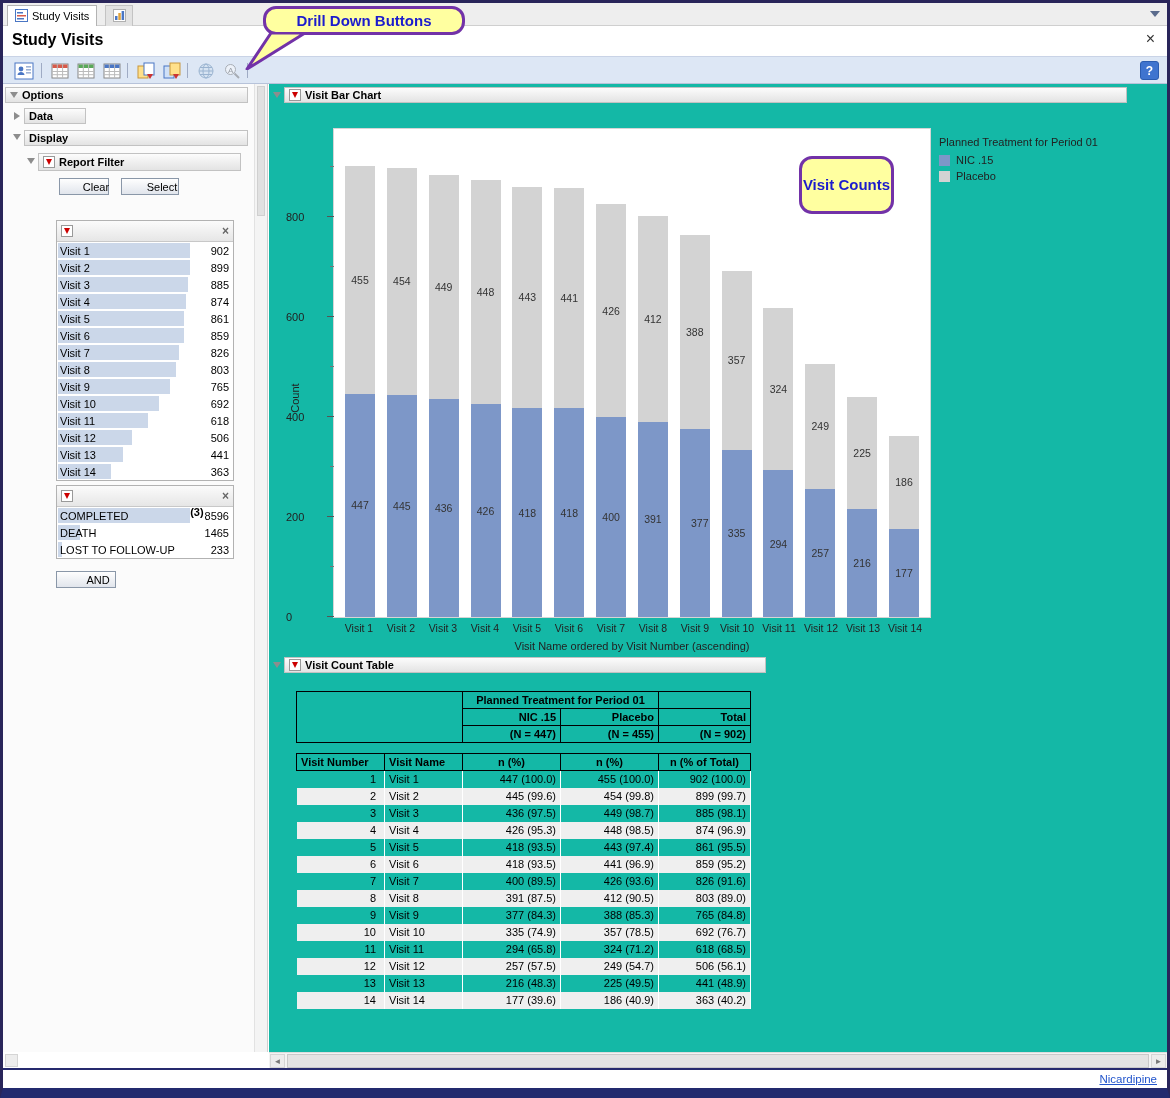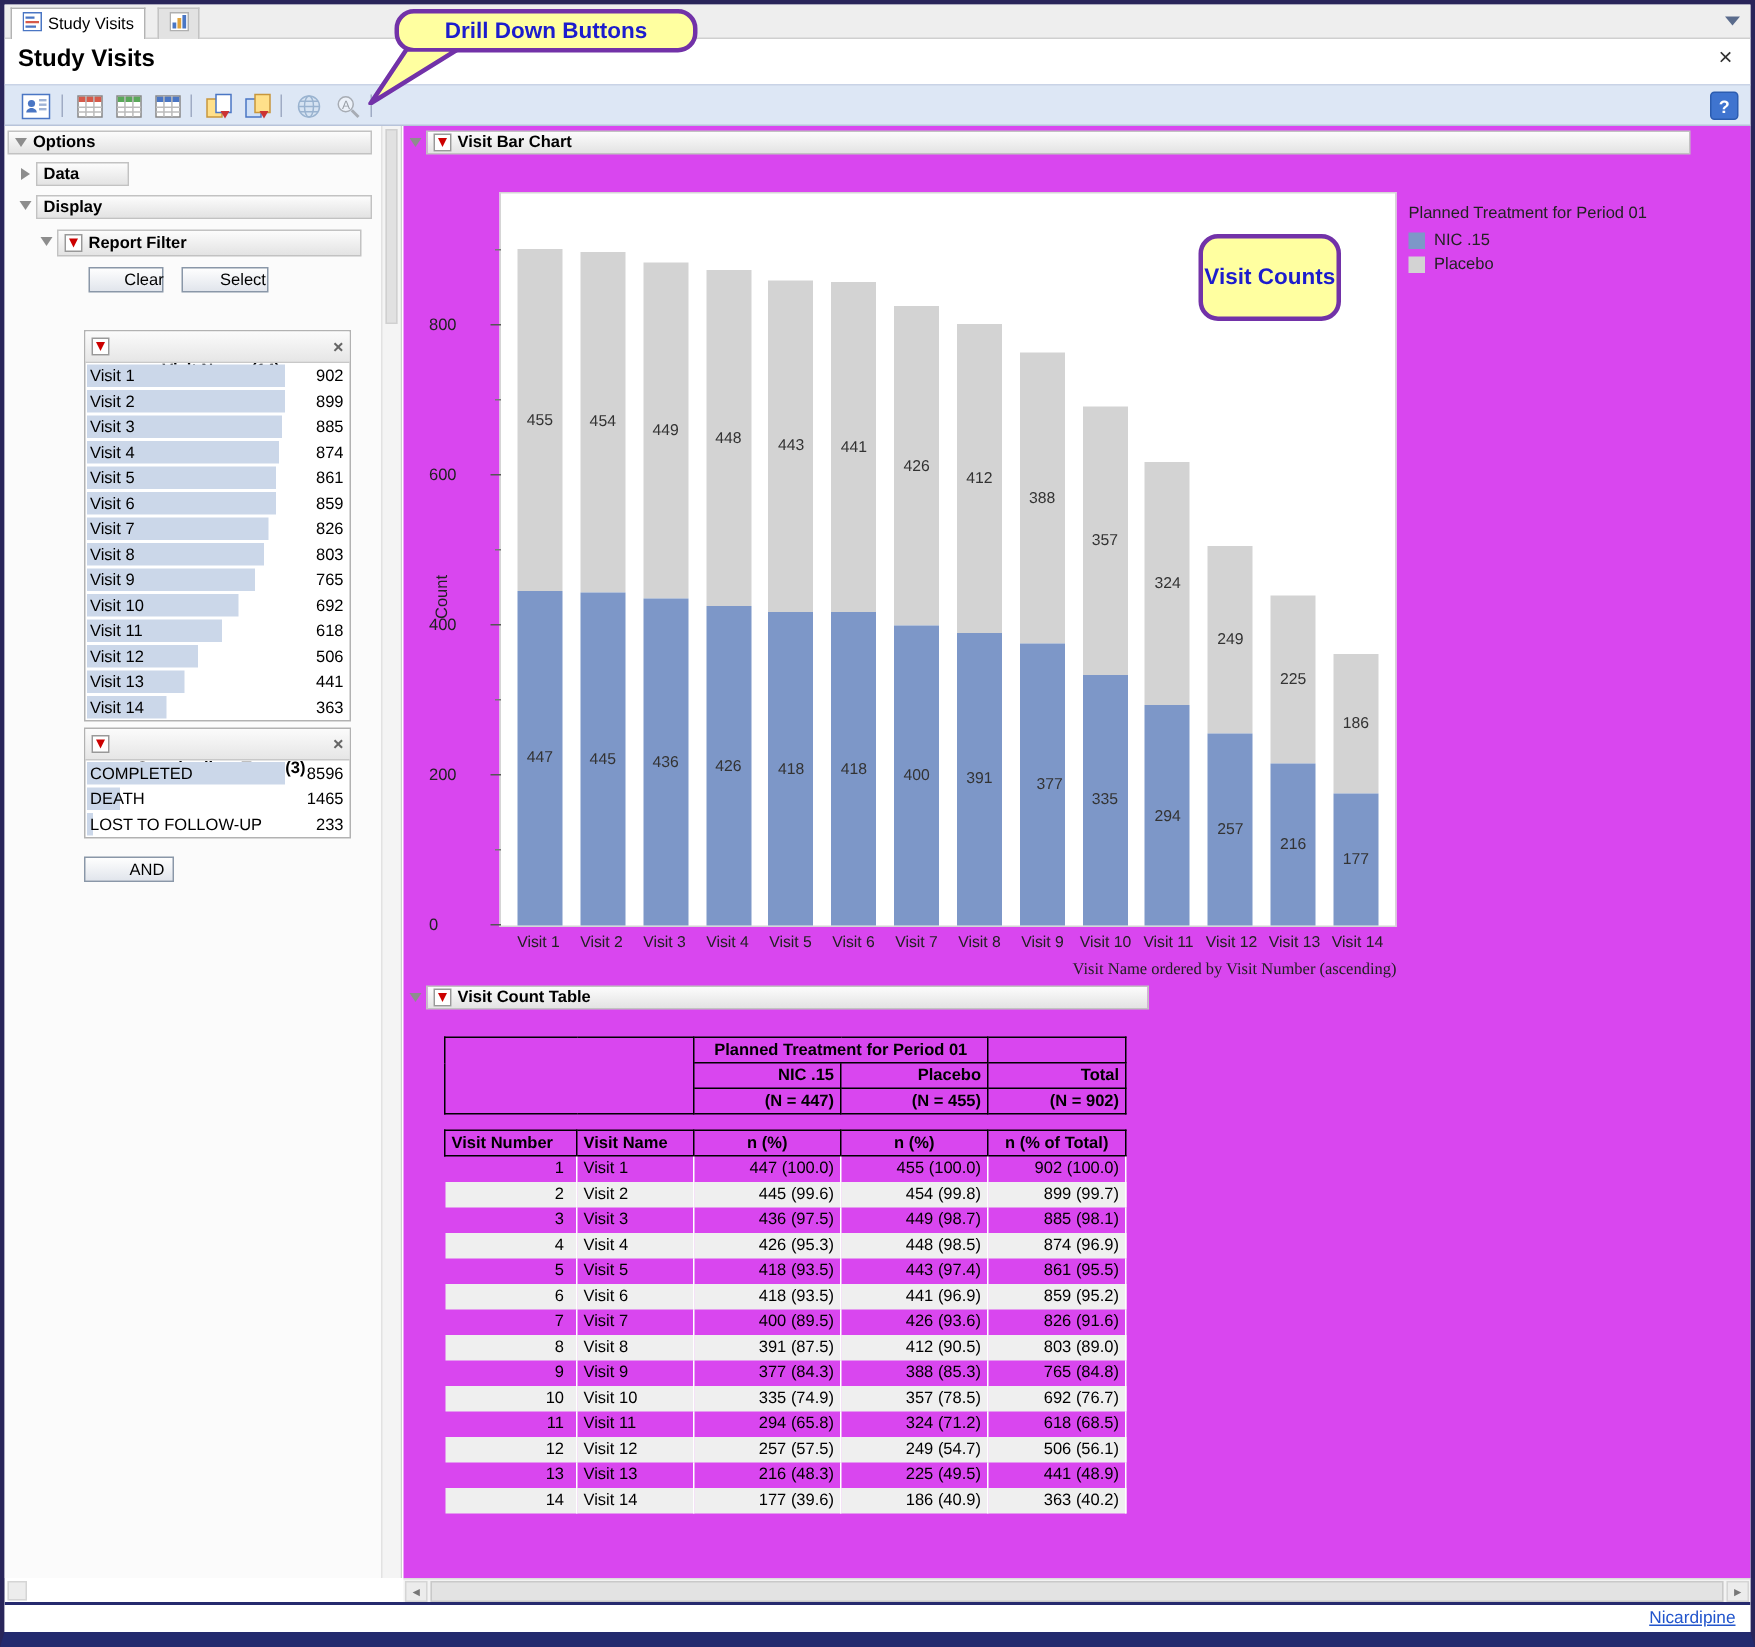--- a/index.html
+++ b/index.html
@@ -54,31 +54,31 @@
 .fb-title { flex:1; text-align:center;margin-top:32px; }
 .fb-close { color:#666; font-size:12px; cursor:pointer; line-height:1; }
 .frow { position:relative; height:17px; font-size:11px; display:flex; align-items:center; cursor:pointer; }
 .fbar { position:absolute; left:1px; top:1px; bottom:1px; background:#cbd7e9; }
 .flbl { position:relative; flex:1; padding-left:3px; white-space:nowrap; overflow:hidden; }
 .fcnt { position:relative; width:42px; text-align:right; padding-right:4px; }
 .vscroll { position:absolute; right:0; top:0; bottom:0; width:13px; background:#f4f4f4; border-left:1px solid #e2e2e2; }
 .vthumb { position:absolute; left:2px; right:2px; top:2px; height:130px; background:#e1e1e1; border:1px solid #d0d0d0; cursor:pointer; }
 
 
-.main { position:absolute; left:266px; top:81px; right:0; bottom:36px; background:#d946ef; overflow:hidden; }
+.main { position:absolute; left:266px; top:81px; right:0; bottom:36px; background:#14b8a6; overflow:hidden; }
 .plot { position:absolute; left:64px; top:44px; width:598px; height:490px; border:1px solid #d5d5d5;
   background:#fff; display:flex; align-items:flex-end; justify-content:space-between; padding:0 6px; }
 .bcol { width:40px; height:100%; display:flex; flex-direction:column; justify-content:flex-end; align-items:center; }
 .seg { width:30px; display:flex; align-items:center; justify-content:center; font-size:10.5px; color:#333; cursor:pointer; }
 .ytick { position:absolute; width:7px; height:1px; background:#555; left:-7px; }
 .ymin  { position:absolute; width:4px; height:1px; background:#777; left:-4px; }
 .ylabel{ position:absolute; width:36px; text-align:left; font-size:11px; color:#222; left:-48px; }
 .xlabels { position:absolute; left:64px; top:538px; width:598px; display:flex; justify-content:space-between; padding:0 6px; }
 .xlabels span { width:40px; text-align:center; font-size:10.5px; color:#222; white-space:nowrap; }
-.caption { position:absolute; left:64px; top:556px; width:598px; text-align:right; font-size:11px; color:#222;font-family:Liberation Serif, serif; }
+.caption { position:absolute; left:64px; top:556px; width:598px; text-align:center; font-size:11px; color:#222; }
 .ylab-rot { position:absolute; left:4px; top:308px; font-size:11px; color:#222; transform:rotate(-90deg); transform-origin:center; width:44px; text-align:center; }
 .legend { position:absolute; left:670px; top:52px; font-size:11px; color:#222; }
 .legend .lt { margin-bottom:6px; }
 .litem { display:flex; align-items:center; gap:6px; margin-bottom:4px; }
 .sw { width:11px; height:11px; flex:0 0 auto; }
 
 
 .vtable { position:absolute; left:27px; top:607px; border-collapse:collapse; font-size:11px; color:#000; }
 .vtable td { height:17px; padding:0 4px; }
 .vtable .bk { border:1px solid #000; font-weight:bold; }

